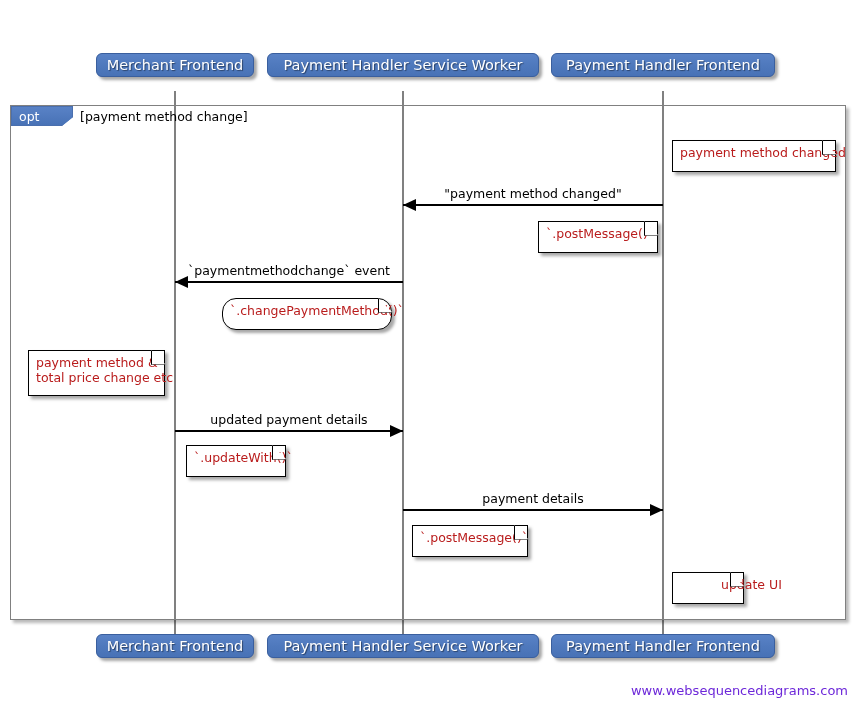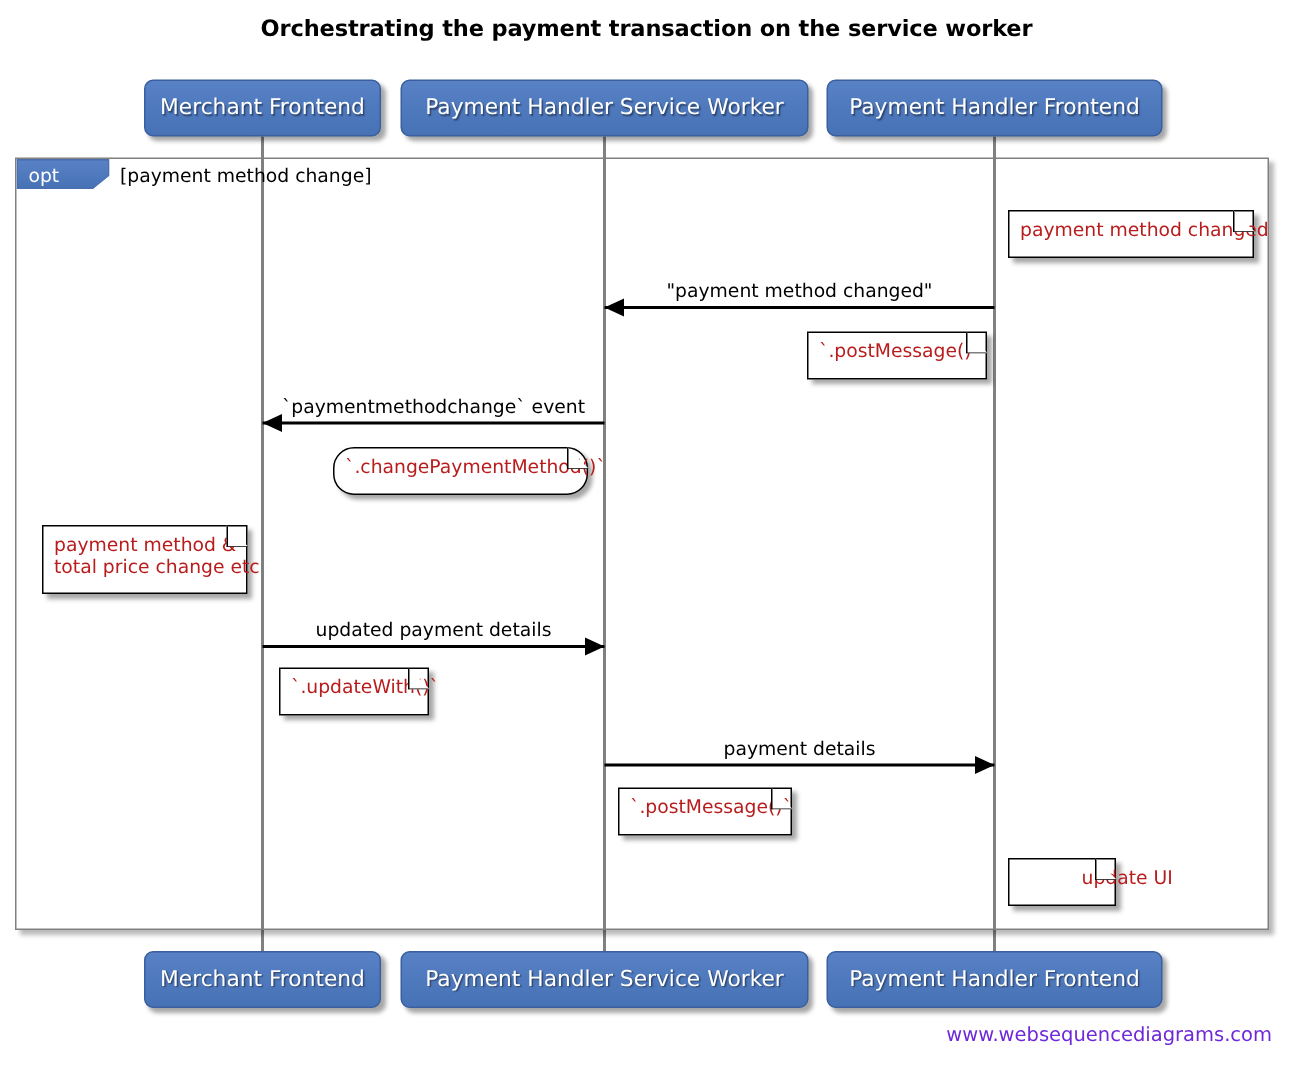--- a/index.html
+++ b/index.html
@@ -34,21 +34,21 @@
   }
   
   .lifeline {
     position: absolute;
     width: 2px;
     background: #808080;
   }
   
   .participant {
     position: absolute;
-    height: 38px;
+    height: 24px;
     border-radius: 6px;
     background: linear-gradient(to bottom, #5982c6 0%, #4f79bd 50%, #4872b6 100%);
     background-color: #4f79bd;
     border: 1px solid #3a5f9e;
     box-shadow: 3px 3px 3px rgba(0,0,0,0.35);
     color: #ffffff;
     font-size: 14.5px;
     display: flex;
     align-items: center;
     justify-content: center;
@@ -139,21 +139,20 @@
     bottom: 12px;
     font-size: 13px;
     color: #6d28d9;
   }
 </style>
 </head>
 <body>
 
 <div id="diagram">
 
-  <div class="title">Orchestrating the payment transaction on the service worker</div>
 
   <div id="lifelines-layer">
       <div class="lifeline" style="left: 174px; top: 91px; height: 543px;"></div>
       <div class="lifeline" style="left: 402px; top: 91px; height: 543px;"></div>
       <div class="lifeline" style="left: 662px; top: 91px; height: 543px;"></div>
     </div>
   <div id="frame-layer">
       <div class="frame" style="left: 10px; top: 105px; width: 836px; height: 515px;"></div>
       <div class="frame-tag" style="left: 11px; top: 106px; width: 62px;">opt</div>
       <div class="frame-guard" style="left: 80px; top: 109px;">[payment method change]</div>

